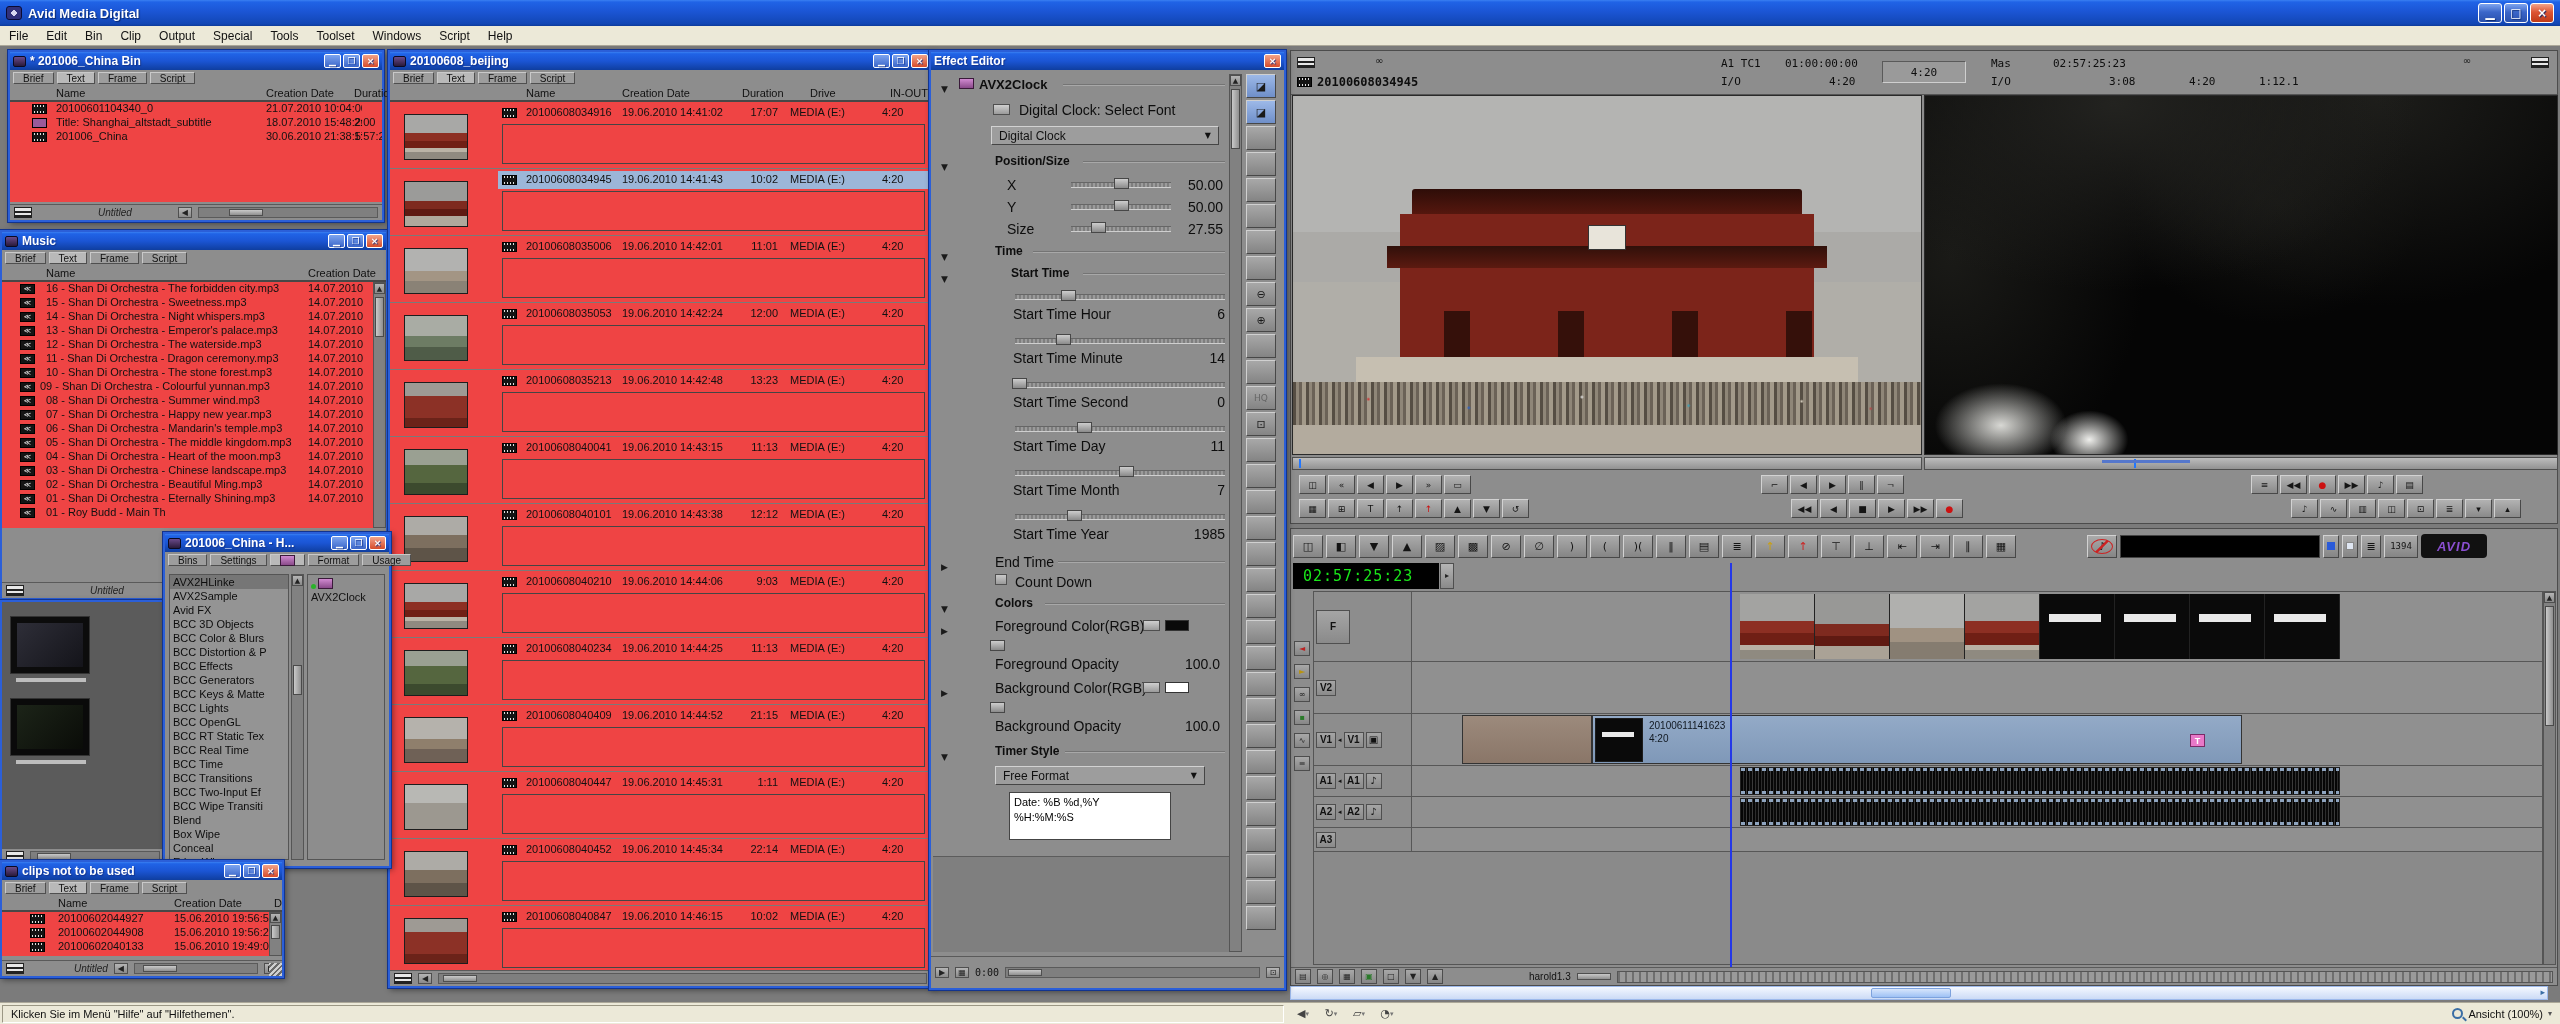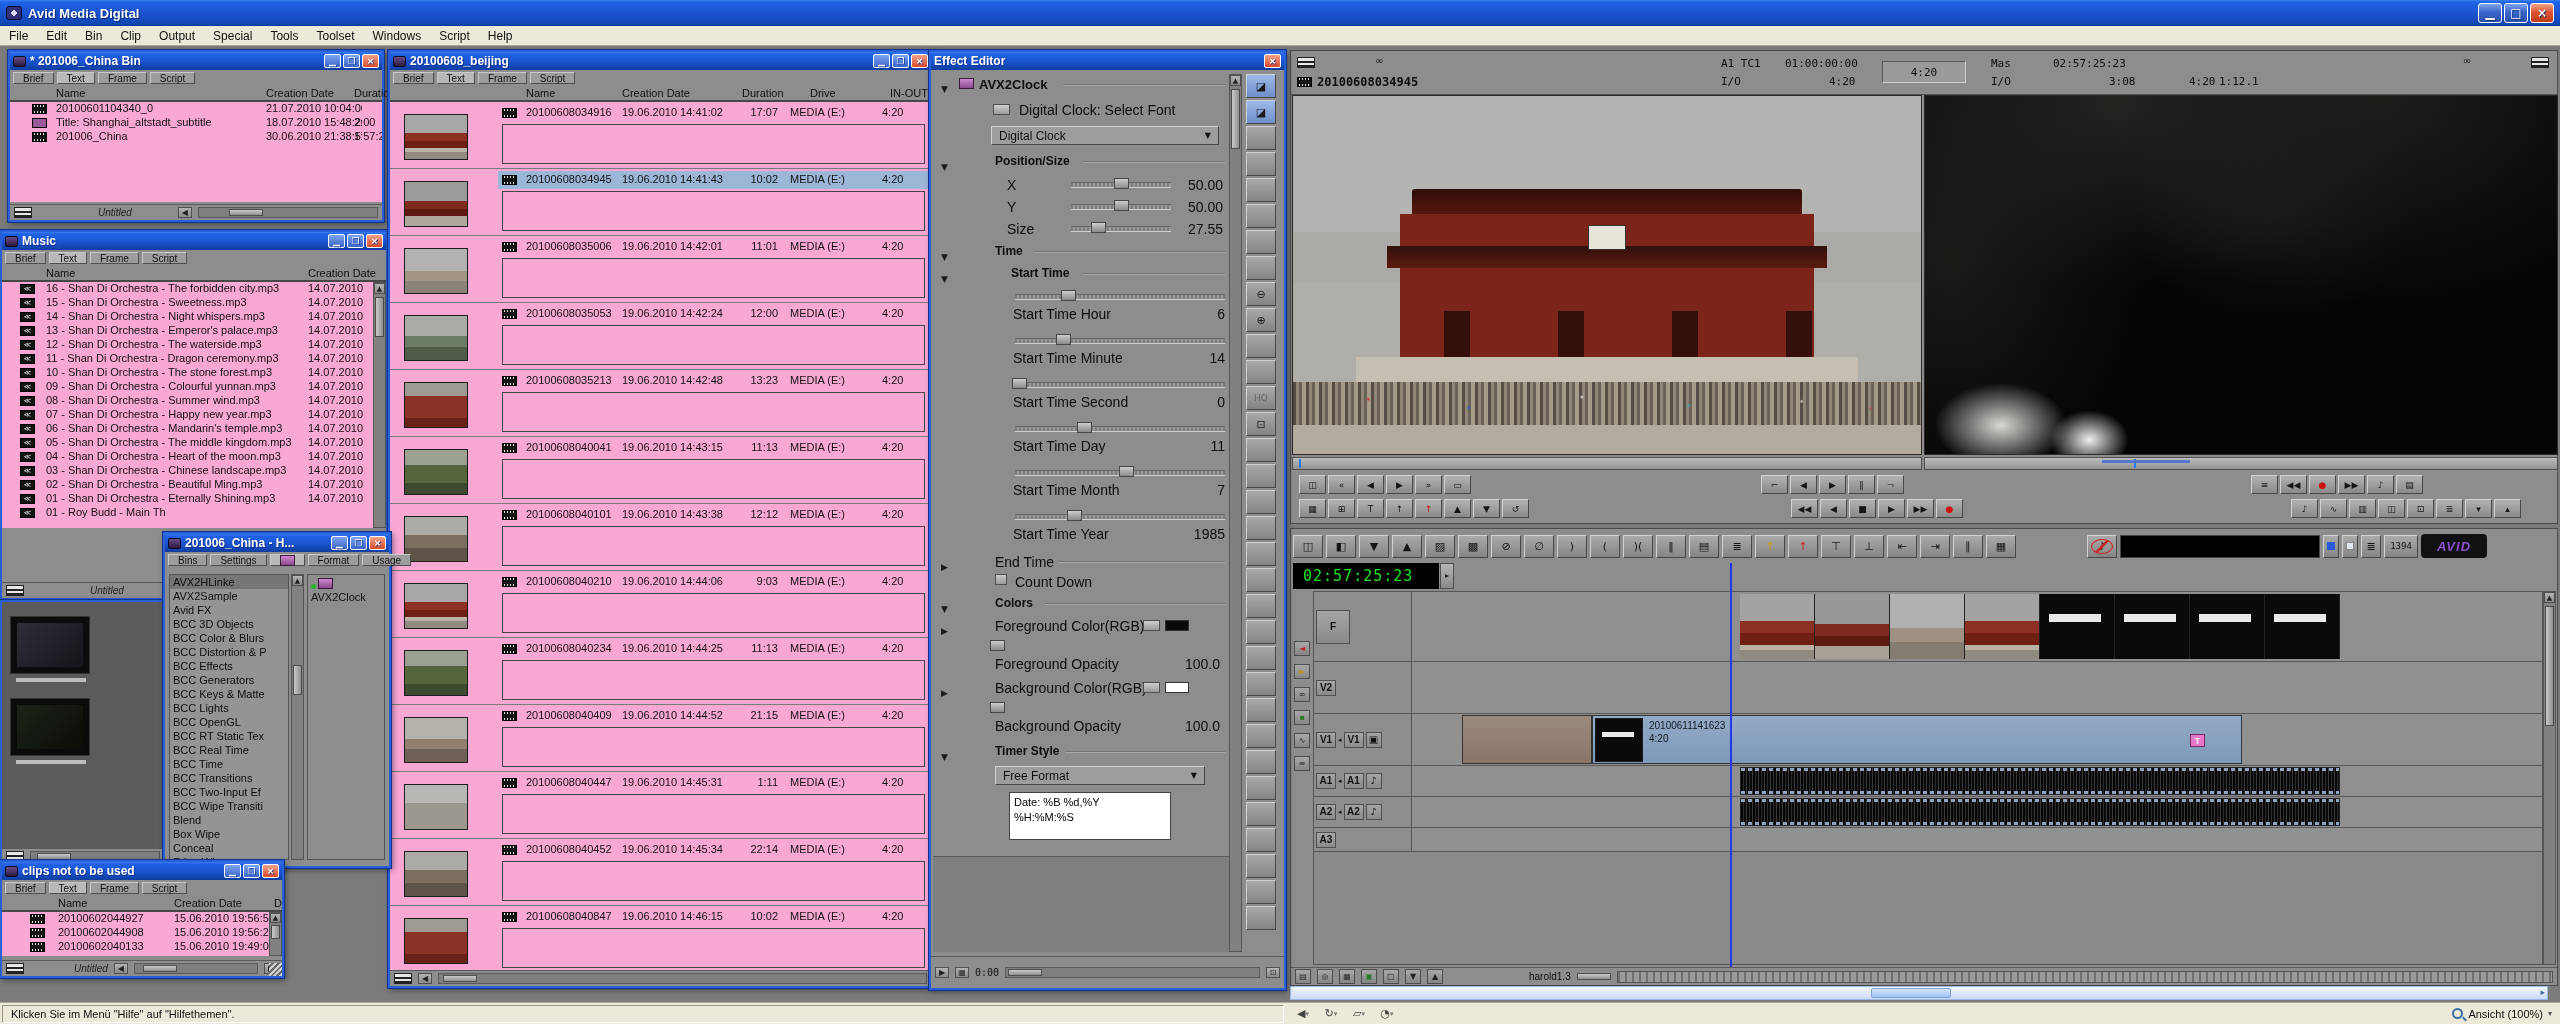--- a/index.html
+++ b/index.html
@@ -27,21 +27,21 @@
     background:linear-gradient(180deg,#3a80f2 0%,#2063e6 10%,#1b55d4 50%,#0f3e9f 100%)}
   .cicon{width:13px;height:11px;background:linear-gradient(#6a4a8a,#2a1a3a);border:1px solid #0a0a22;border-radius:2px}
   .cbtns{margin-left:auto;display:flex;gap:2px}
   .cbtn{width:17px;height:14px;border:1px solid #fff;border-radius:2px;color:#fff;font-size:9px;line-height:12px;text-align:center;background:linear-gradient(#7da4ef,#3b66c9)}
   .cbtn.close{background:linear-gradient(#f2a389,#d74c2a)}
   .tabs{display:flex;gap:3px;padding:2px 3px;height:16px}
   .tab{background:#9d9d9d;border:1px solid;border-color:#c9c9c9 #4f4f4f #4f4f4f #c9c9c9;padding:0 9px;font-size:10px;height:12px;line-height:11px;color:#111}
   .tab.selected{background:#b9b9b9}
   .colhead{position:relative;height:16px;font-size:11px;border-bottom:2px solid #474747;background:#8d8d8d}
   .colhead span{position:absolute;top:1px}
-  .binbody{position:relative;background:#f9a8d4}
+  .binbody{position:relative;background:#ef4444}
   .brow{position:relative;font-size:11px}
   .brow span{position:absolute;top:0;white-space:nowrap;overflow:hidden}
   .binfoot{position:absolute;left:0;right:0;bottom:0;height:16px;background:#8d8d8d;border-top:1px solid #5a5a5a;display:flex;align-items:center;gap:6px;padding:0 4px;font-size:10px}
   .fasticon{width:18px;height:11px;background:linear-gradient(#e8e8e8 0 3px,#222 3px 5px,#e8e8e8 5px 7px,#222 7px);border:1px solid #222}
   .untitled{font-style:italic;color:#222}
   .hscroll{flex:1;height:11px;background:#7f7f7f;border:1px solid #5a5a5a;position:relative}
   .hthumb{position:absolute;top:1px;height:7px;width:34px;background:linear-gradient(#c9c9c9,#909090);border:1px solid #4f4f4f}
   .arrowbox{width:14px;height:11px;background:linear-gradient(#b5b5b5,#8a8a8a);border:1px solid #4f4f4f;font-size:8px;line-height:9px;text-align:center;color:#222}
   .grip{position:absolute;right:0;bottom:0;width:13px;height:13px;background:repeating-linear-gradient(135deg,#cfcfcf 0 2px,#6a6a6a 2px 4px)}
 
@@ -331,21 +331,21 @@
       </div>
 
       <div class="brow" style="height:14px">
         <span class="audicon g" style="left:18px;top:2px">≪</span>
         <span style="left:44px;width:258px">10 - Shan Di Orchestra - The stone forest.mp3</span>
         <span style="left:306px;width:76px">14.07.2010</span>
       </div>
 
       <div class="brow" style="height:14px">
         <span class="audicon g" style="left:18px;top:2px">≪</span>
-        <span style="left:44px;width:258px">09 - Shan Di Orchestra - Colourful yunnan.mp3</span>
+        <span style="left:38px;width:258px">09 - Shan Di Orchestra - Colourful yunnan.mp3</span>
         <span style="left:306px;width:76px">14.07.2010</span>
       </div>
 
       <div class="brow" style="height:14px">
         <span class="audicon g" style="left:18px;top:2px">≪</span>
         <span style="left:44px;width:258px">08 - Shan Di Orchestra - Summer wind.mp3</span>
         <span style="left:306px;width:76px">14.07.2010</span>
       </div>
 
       <div class="brow" style="height:14px">
@@ -1010,21 +1010,21 @@
 
     <div class="abs" style="left:591px;top:10px;width:84px;height:22px;background:#9a9a9a;border:1px solid;border-color:#5a5a5a #cfcfcf #cfcfcf #5a5a5a;text-align:center">
       <span class="infotxt mono" style="line-height:20px">4:20</span>
     </div>
 
     <span class="infotxt abs mono" style="left:700px;top:6px">Mas</span>
     <span class="infotxt abs mono" style="left:700px;top:24px">I/O</span>
     <span class="infotxt abs mono" style="left:762px;top:6px">02:57:25:23</span>
     <span class="infotxt abs mono" style="left:818px;top:24px">3:08</span>
     <span class="infotxt abs mono" style="left:898px;top:24px">4:20</span>
-    <span class="infotxt abs mono" style="left:928px;top:24px">1:12.1</span>
+    <span class="infotxt abs mono" style="left:968px;top:24px">1:12.1</span>
 
     <span class="g abs" style="right:86px;top:4px;font-size:10px">∞</span>
     <span class="fasticon abs" style="right:8px;top:6px"></span>
   </div>
 
   <div class="monitor" style="left:1px;width:630px">
     <div class="gate-art">
       <div class="roof1"></div>
         <div class="wallbody"></div>
         <div class="roof2"></div>

